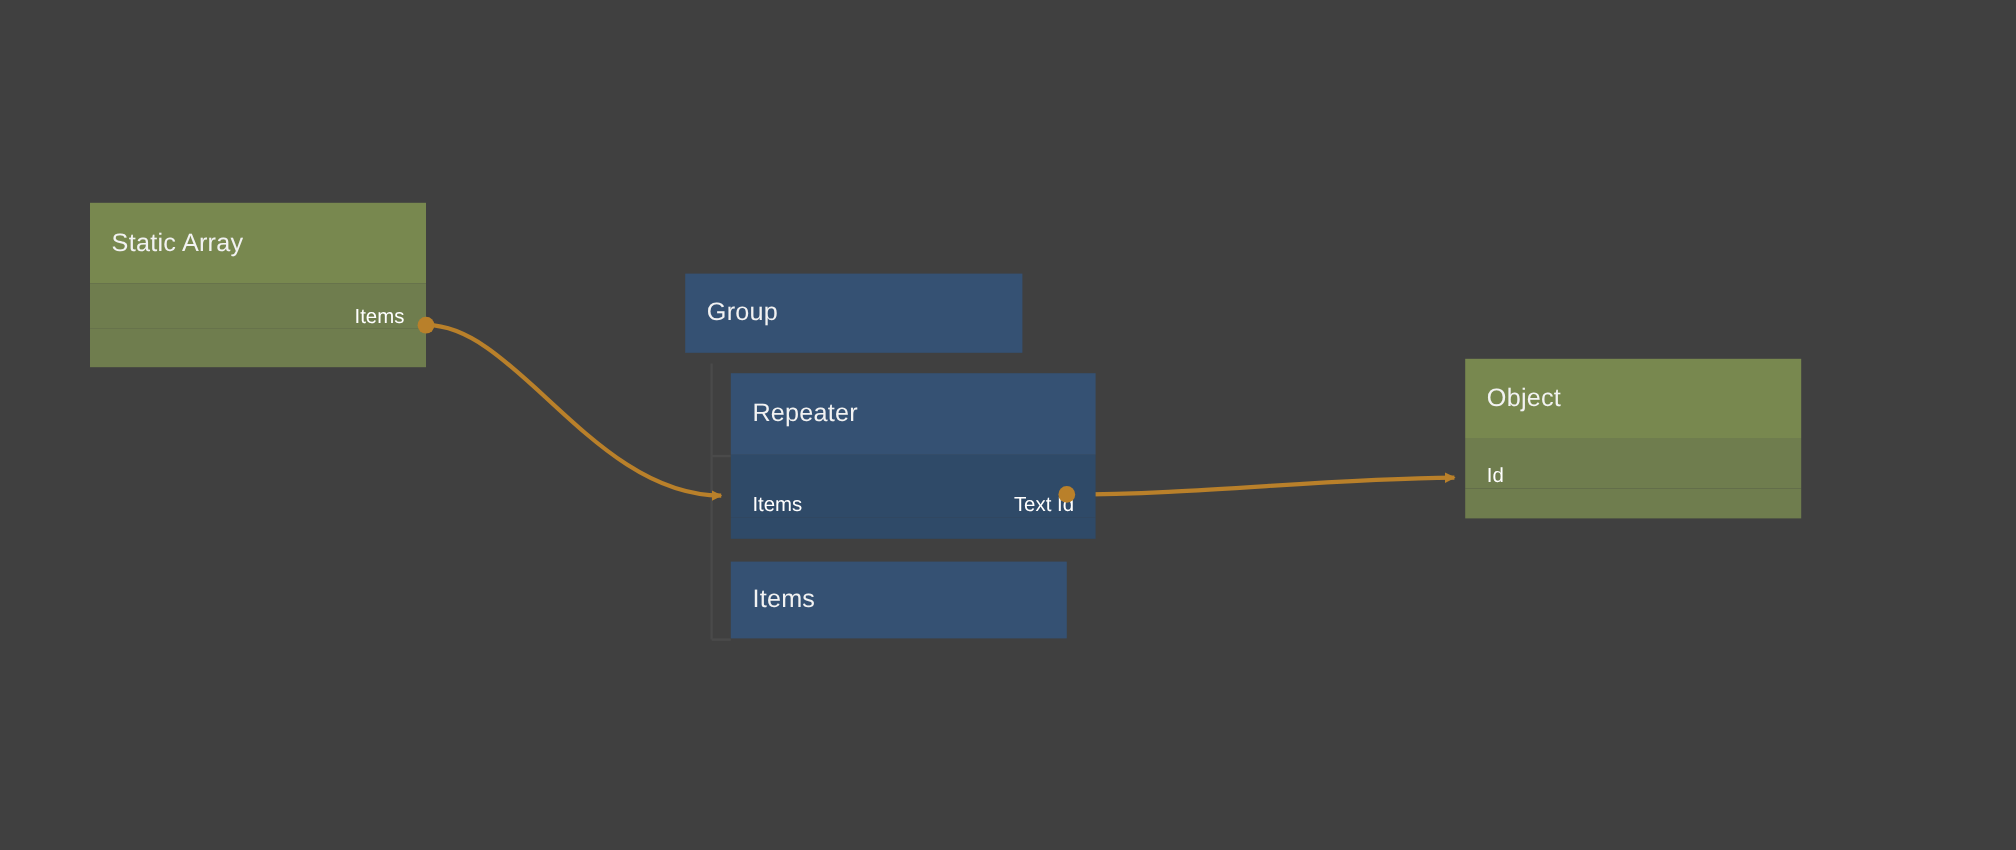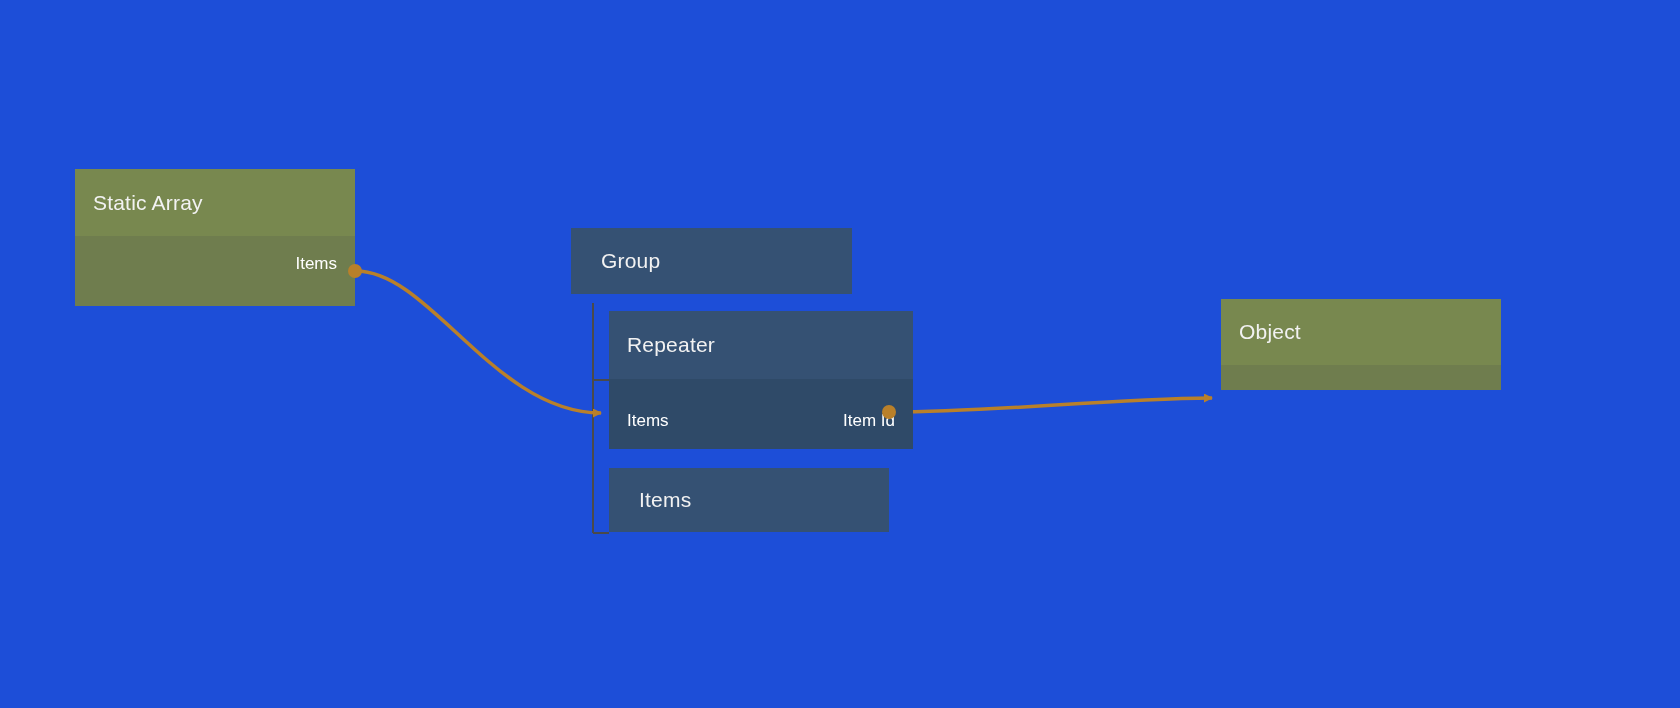--- a/index.html
+++ b/index.html
@@ -13,21 +13,21 @@
     height: 708px;
     position: relative;
     overflow: hidden;
     font-family: "Liberation Sans", sans-serif;
     -webkit-font-smoothing: antialiased;
   }
 
   #canvas {
     position: absolute;
     inset: 0;
-    background: #1d4ed8;
+    background: #404040;
   }
 
   
   #wires {
     position: absolute;
     left: 0; top: 0;
     width: 1680px;
     height: 708px;
     pointer-events: none;
   }
@@ -66,21 +66,21 @@
     flex: 0 0 auto;
   }
 
   
   .node.green .node-header { background: #78884f; }
   .node.green .node-body   { background: #6f7d4e; }
 
   
   .node.blue .node-header { background: #355173; }
   .node.blue .node-body   { background: #2f4a68; }
-  .node.blue.plain        { background: #355173; padding-left: 12px; }
+  .node.blue.plain        { background: #355173; }
 
   
   #node-static-array { left: 75px;   top: 169px;  width: 280px; }
   #node-static-array .node-header { height: 67px; }
   #node-static-array .node-body   { height: 38px; }
   #node-static-array .node-filler { height: 32px; background: #6f7d4e; }
 
   #node-group { left: 571px; top: 228px; width: 281px; height: 66px; }
   #node-group .node-header { height: 66px; }
 
@@ -149,32 +149,36 @@
     </div>
   </div>
 
   <div class="node blue" id="node-repeater">
     <div class="node-header">
       <span>Repeater</span>
     </div>
     <div class="node-body node-row">
       <span class="row-in">Items</span>
       <span class="row-spacer"></span>
-      <span class="row-out">Item Id</span>
+      <span class="row-out">Text Id</span>
     </div>
     <div class="node-filler"></div>
   </div>
   <div class="port-dot" id="port-item-id"></div>
 
   <div class="node blue plain" id="node-text">
     <div class="node-header">
       <span>Items</span>
     </div>
   </div>
 
   <div class="node green" id="node-object">
     <div class="node-header">
       <span>Object</span>
     </div>
+    <div class="node-body node-row">
+      <span class="row-in">Id</span>
+      <span class="row-spacer"></span>
+    </div>
     <div class="node-filler"></div>
   </div>
 
 </div>
 
 </body></html>

